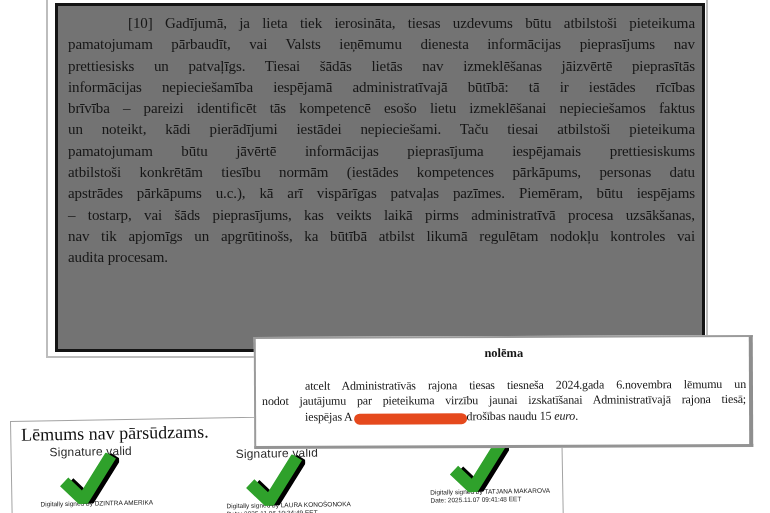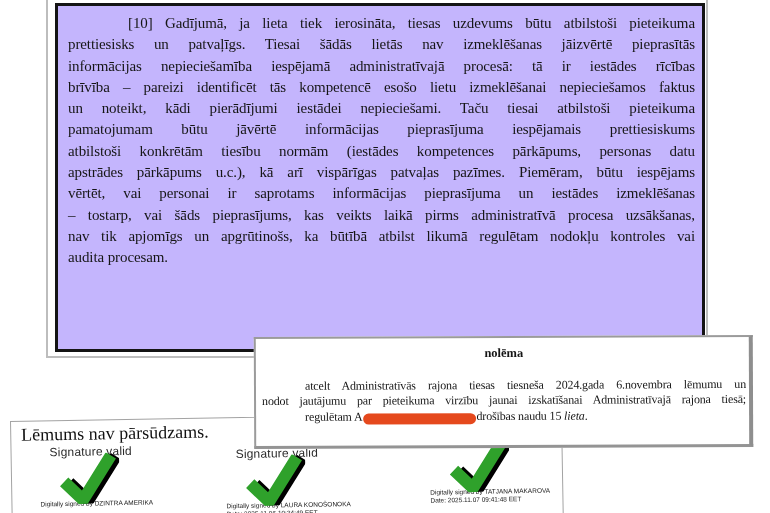--- a/index.html
+++ b/index.html
@@ -8,21 +8,21 @@
     background:#ffffff;font-family:"Liberation Serif",serif;
   }
   
   .behind-page{
     position:absolute;left:46px;top:-6px;width:662px;height:364px;
     background:#ffffff;border:2px solid #bdbdbd;box-sizing:border-box;z-index:1;
   }
   
   .main-doc{
     position:absolute;left:55px;top:3px;width:650px;height:349px;
-    background:#c4b5fd;border:3px solid #141414;box-sizing:border-box;
+    background:#737373;border:3px solid #141414;box-sizing:border-box;
     padding:7px 7px 0 10px;z-index:2;
     font-size:15px;line-height:21.3px;color:#161616;letter-spacing:-0.1px;
   }
   .dline{text-align:justify;text-align-last:justify;white-space:normal;}
   .dline.first{text-indent:60px;}
   .dline.lastline{text-align-last:left;}
   
   .ruling{
     position:absolute;left:254px;top:336px;width:499px;height:112px;
     background:#ffffff;box-sizing:border-box;z-index:4;
@@ -63,28 +63,28 @@
   #stamp2{left:212px;top:29px;}
   #stamp3{left:416px;top:19px;}
 </style>
 </head>
 <body>
 
 <div class="behind-page"></div>
 
 <div class="main-doc">
   <div class="dline first">[10] Gadījumā, ja lieta tiek ierosināta, tiesas uzdevums būtu atbilstoši pieteikuma</div>
+  <div class="dline">pamatojumam pārbaudīt, vai Valsts ieņēmumu dienesta informācijas pieprasījums nav</div>
   <div class="dline">prettiesisks un patvaļīgs. Tiesai šādās lietās nav izmeklēšanas jāizvērtē pieprasītās</div>
-  <div class="dline">informācijas nepieciešamība iespējamā administratīvajā procesā: tā ir iestādes rīcības</div>
+  <div class="dline">informācijas nepieciešamība iespējamā administratīvajā būtībā: tā ir iestādes rīcības</div>
   <div class="dline">brīvība – pareizi identificēt tās kompetencē esošo lietu izmeklēšanai nepieciešamos faktus</div>
   <div class="dline">un noteikt, kādi pierādījumi iestādei nepieciešami. Taču tiesai atbilstoši pieteikuma</div>
   <div class="dline">pamatojumam būtu jāvērtē informācijas pieprasījuma iespējamais prettiesiskums</div>
   <div class="dline">atbilstoši konkrētām tiesību normām (iestādes kompetences pārkāpums, personas datu</div>
   <div class="dline">apstrādes pārkāpums u.c.), kā arī vispārīgas patvaļas pazīmes. Piemēram, būtu iespējams</div>
-  <div class="dline">vērtēt, vai personai ir saprotams informācijas pieprasījuma un iestādes izmeklēšanas</div>
   <div class="dline">– tostarp, vai šāds pieprasījums, kas veikts laikā pirms administratīvā procesa uzsākšanas,</div>
   <div class="dline">nav tik apjomīgs un apgrūtinošs, ka būtībā atbilst likumā regulētam nodokļu kontroles vai</div>
   <div class="dline lastline">audita procesam.</div>
 </div>
 
 <div class="sig-page">
   <div class="statement">Lēmums nav pārsūdzams.</div>
 
   <div class="stamp" id="stamp1">
     <div class="status">Signature valid</div>
@@ -120,14 +120,14 @@
       <div>Digitally signed by TATJANA MAKAROVA</div>
       <div>Date: 2025.11.07 09:41:48 EET</div>
     </div>
   </div>
 </div>
 
 <div class="ruling">
   <div class="title">nolēma</div>
   <div class="rline indent">atcelt Administratīvās rajona tiesas tiesneša 2024.gada 6.novembra lēmumu un</div>
   <div class="rline">nodot jautājumu par pieteikuma virzību jaunai izskatīšanai Administratīvajā rajona tiesā;</div>
-  <div class="rline lastline"><span>regulētam A</span><span class="redaction" id="redaction-bar" style="background: rgb(229, 73, 29);"></span><span>drošības naudu 15 </span><em>lieta</em><span>.</span></div>
+  <div class="rline lastline"><span>iespējas A</span><span class="redaction" id="redaction-bar" style="background: rgb(229, 73, 29);"></span><span>drošības naudu 15 </span><em>euro</em><span>.</span></div>
 </div>
 
 </body></html>

